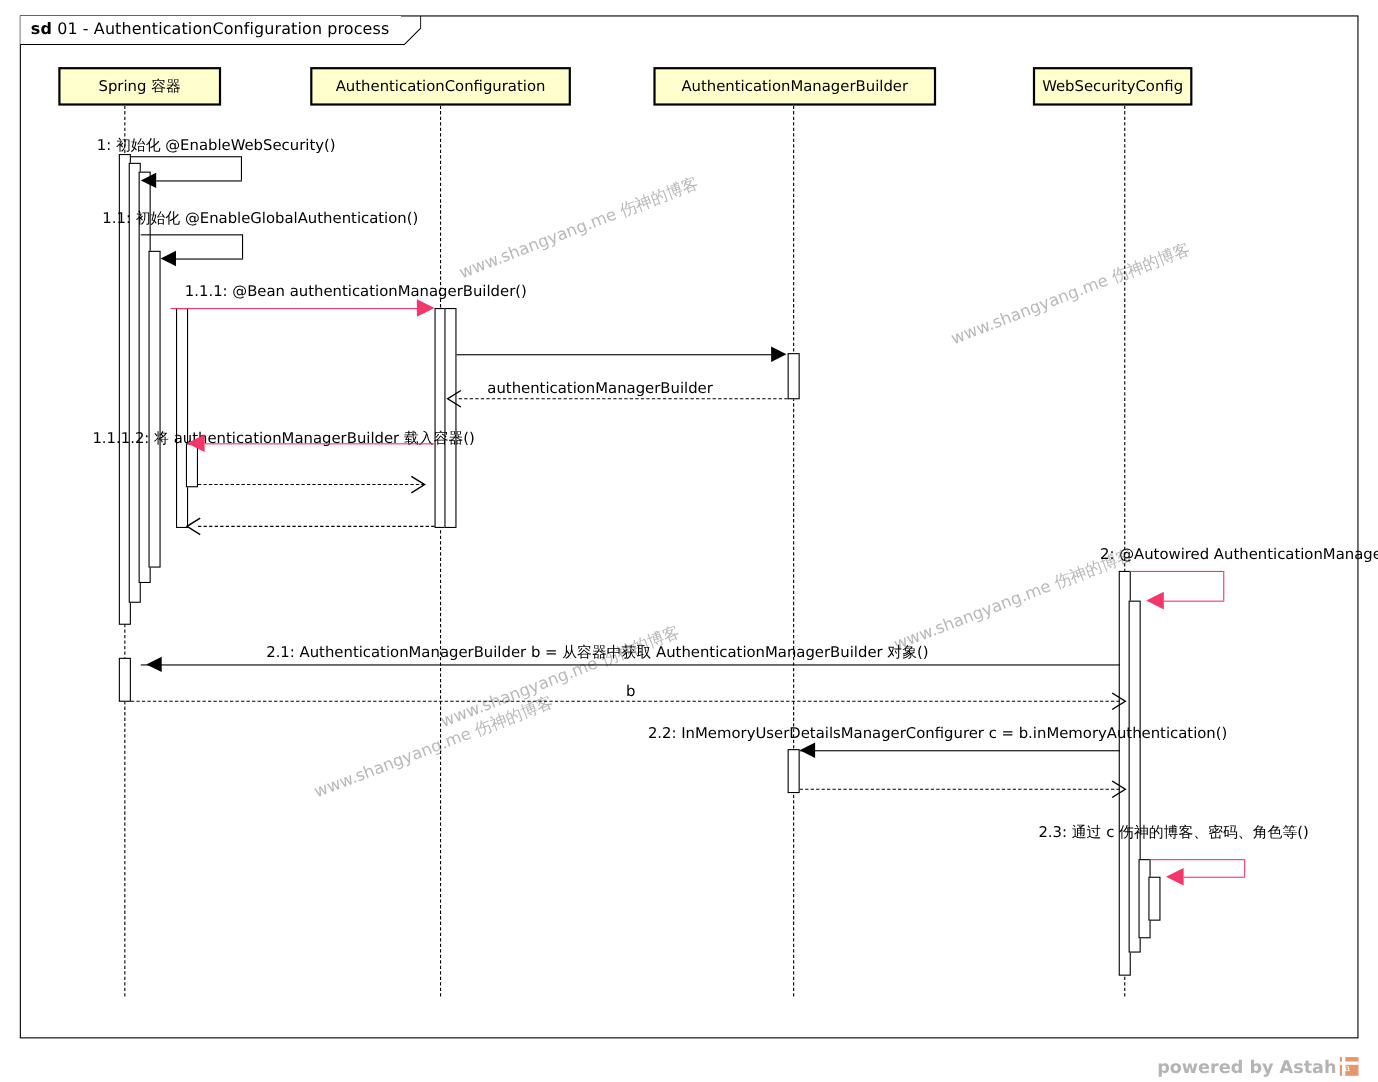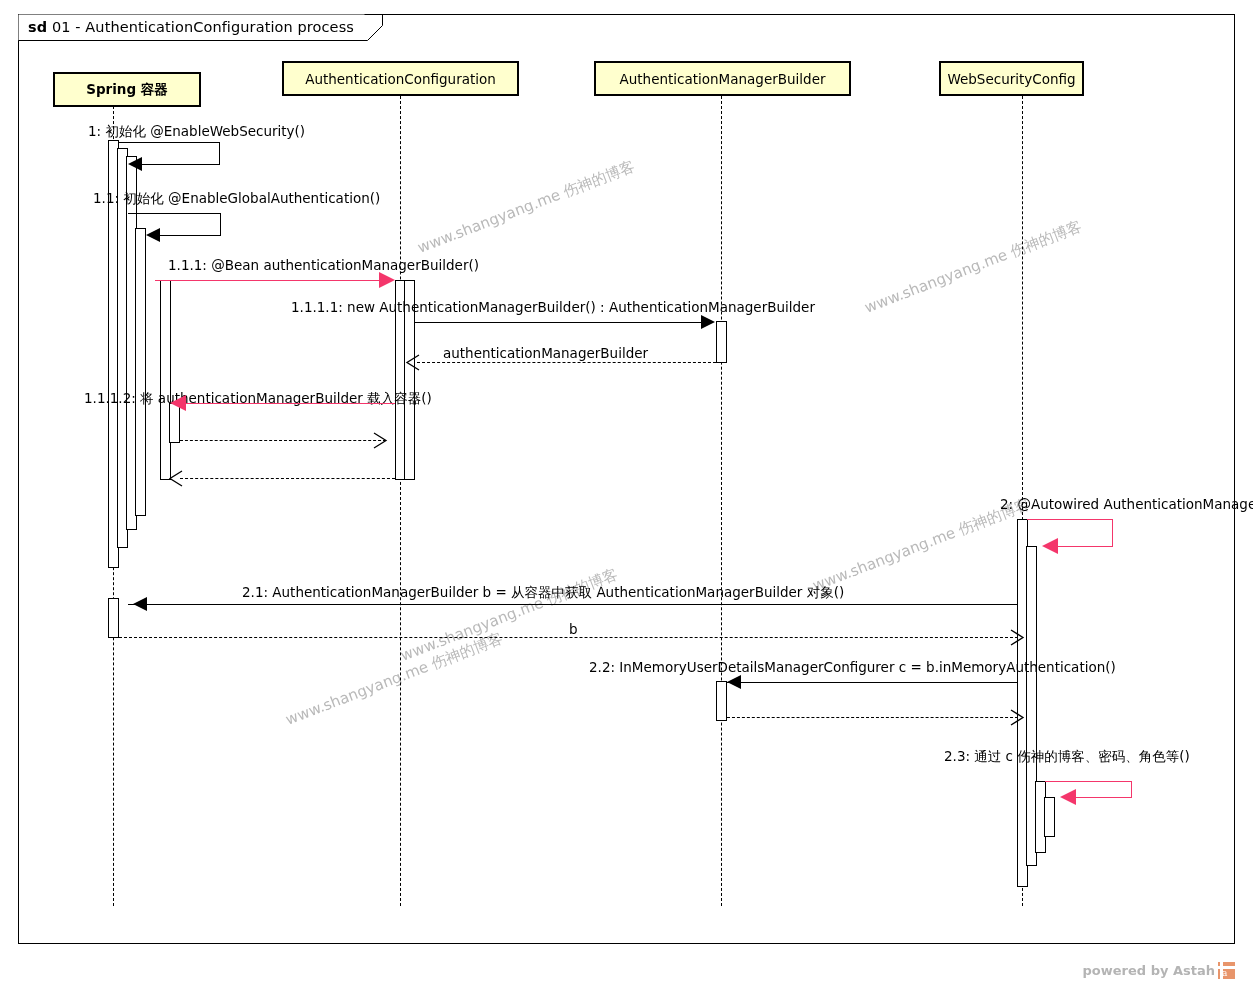--- a/index.html
+++ b/index.html
@@ -37,21 +37,21 @@
   .arrow.pink-right{border-top:8px solid transparent;border-bottom:8px solid transparent;border-left:16px solid #F4366B;}
   .arrow-open{position:absolute;}
   .arrow-open svg{display:block;overflow:visible;}
 
   
   .wm{position:absolute;color:#b9b9b9;font-size:15px;white-space:nowrap;
       transform-origin:left top;transform:rotate(-21deg);pointer-events:none;}
 
   
   .footer{position:absolute;right:18px;bottom:5px;display:flex;align-items:center;gap:3px;}
-  .footer-text{font-size:13px;color:#b4b4b4;font-weight:bold;}
+  .footer-text{font-size:16px;color:#b4b4b4;font-weight:bold;}
   .astah-logo{width:17px;height:17px;background:#E8956B;position:relative;}
   .astah-logo:before{content:"";position:absolute;left:2px;top:0;width:3px;height:17px;background:#fff;}
   .astah-logo:after{content:"";position:absolute;left:0;top:4px;width:17px;height:3px;background:#fff;}
   .astah-a{position:absolute;left:4px;bottom:1px;font-size:9px;color:#fff;line-height:9px;font-family:"DejaVu Serif",serif;z-index:2;}
 </style>
 </head>
 <body>
 
 <div id="canvas">
 
@@ -73,21 +73,21 @@
   <div class="wm" style="left:862px;top:300px;">www.shangyang.me 伤神的博客</div>
   <div class="wm" style="left:810px;top:578px;">www.shangyang.me 伤神的博客</div>
   <div class="wm" style="left:283px;top:712px;">www.shangyang.me 伤神的博客</div>
   <div class="wm" style="left:398px;top:648px;">www.shangyang.me 伤神的博客</div>
 
   <div class="lifeline-line" style="left:113px;top:96px;height:810px;"></div>
   <div class="lifeline-line" style="left:400px;top:96px;height:810px;"></div>
   <div class="lifeline-line" style="left:721px;top:96px;height:810px;"></div>
   <div class="lifeline-line" style="left:1022px;top:96px;height:810px;"></div>
 
-  <div class="lifeline-head" style="left:53px;top:72px;width:148px;font-weight:bold;">
+  <div class="lifeline-head" style="left:53px;top:61px;width:148px;">
     <span>Spring 容器</span>
   </div>
   <div class="lifeline-head" style="left:282px;top:61px;width:237px;">
     <span>AuthenticationConfiguration</span>
   </div>
   <div class="lifeline-head" style="left:594px;top:61px;width:257px;">
     <span>AuthenticationManagerBuilder</span>
   </div>
   <div class="lifeline-head" style="left:939px;top:61px;width:145px;">
     <span>WebSecurityConfig</span>
@@ -122,21 +122,20 @@
   <div class="msg-label" style="left:93px;top:190px;">1.1: 初始化 @EnableGlobalAuthentication()</div>
   <div class="msg-line" style="left:128px;top:213px;width:92px;"></div>
   <div class="msg-v" style="left:220px;top:213px;height:22px;"></div>
   <div class="msg-line" style="left:160px;top:235px;width:61px;"></div>
   <div class="arrow solid-left" style="left:146px;top:228px;"></div>
 
   <div class="msg-label" style="left:168px;top:257px;text-align:center;">1.1.1: @Bean authenticationManagerBuilder()</div>
   <div class="msg-line pink" style="left:155px;top:280px;width:226px;"></div>
   <div class="arrow pink-right" style="left:379px;top:272px;"></div>
 
-  <div class="msg-label" style="left:291px;top:299px;">1.1.1.1: new AuthenticationManagerBuilder() : AuthenticationManagerBuilder</div>
   <div class="msg-line" style="left:415px;top:322px;width:287px;"></div>
   <div class="arrow solid-right" style="left:701px;top:315px;"></div>
 
   <div class="msg-label" style="left:443px;top:345px;">authenticationManagerBuilder</div>
   <div class="msg-line dashed" style="left:417px;top:362px;width:299px;"></div>
   <div class="arrow-open" style="left:405px;top:354px;">
     <svg width="16" height="17" viewBox="0 0 16 17">
         <path d="M14,1 L2,8.5 L14,16" fill="none" stroke="#000" stroke-width="1.3"></path>
       </svg>
   </div>

